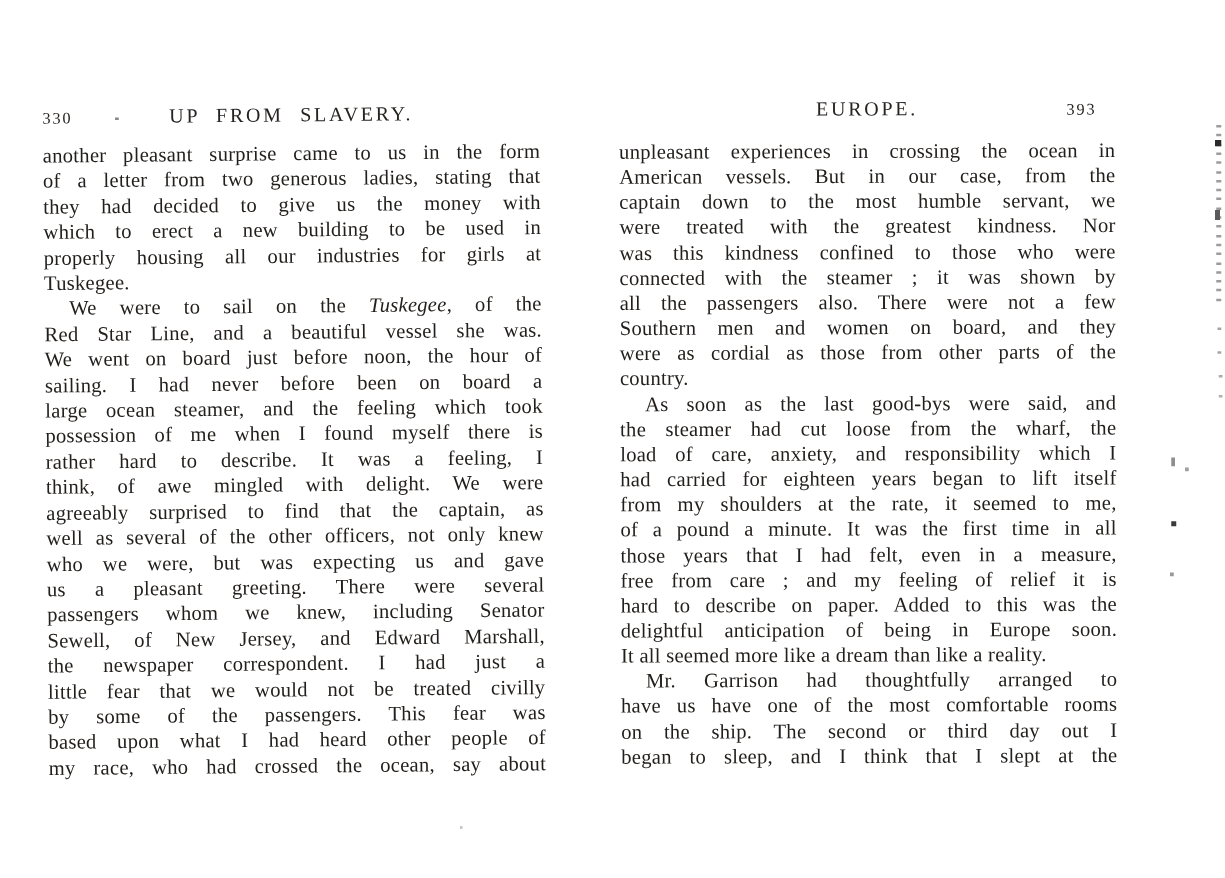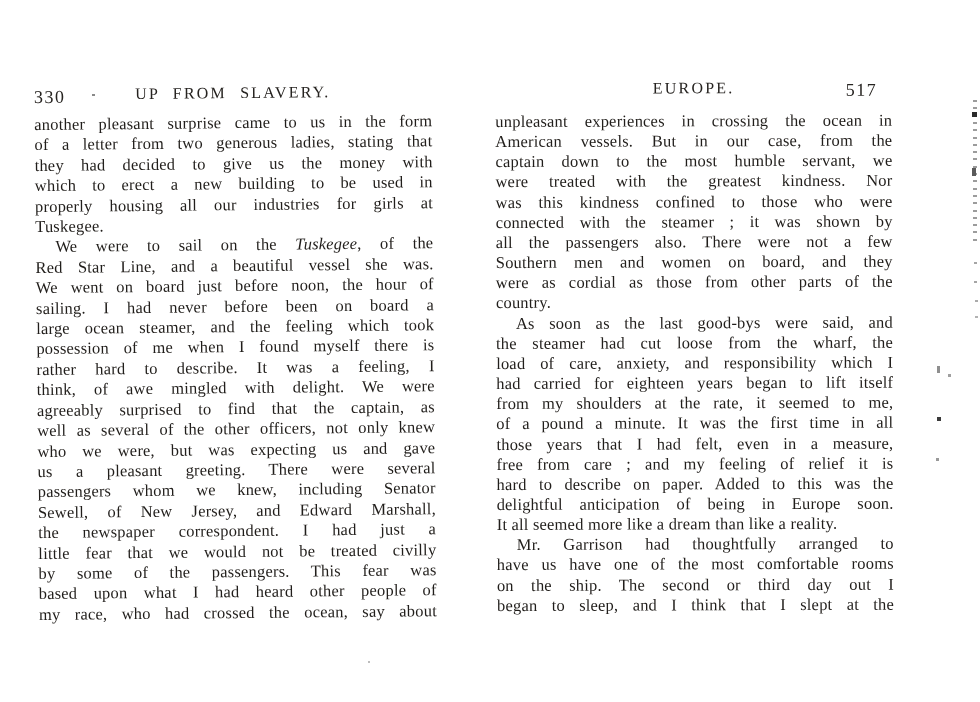--- a/index.html
+++ b/index.html
@@ -30,21 +30,21 @@
   .pagehead {
     position: relative;
     height: 21px;
     font-size: 16px;
     color: #262320;
   }
   .page-left .pagehead { margin-bottom: 8px; }
   .page-right .pagehead { margin-bottom: 11px; }
   .pnum {
     position: absolute; top: 1px;
-    font-size: 18px; letter-spacing: 1.5px;
+    font-size: 13px; letter-spacing: 1.5px;
   }
   .page-left .pnum { left: 0; }
   .page-right .pnum { right: 15px; }
   .rtitle {
     display: block;
     text-align: center;
     letter-spacing: 2.2px;
     word-spacing: 7px;
     font-size: 16px;
   }
@@ -101,21 +101,21 @@
           <div class="line">by some of the passengers.  This fear was</div>
           <div class="line">based upon what I had heard other people of</div>
           <div class="line">my race, who had crossed the ocean, say about</div>
         </div>
       </div>
   </div>
 
   <div class="page page-right">
     <div class="pagehead">
       <span class="rtitle">EUROPE.</span>
-      <span class="pnum">517</span>
+      <span class="pnum">393</span>
     </div>
     <div class="pagebody" id="right-body">
         <div class="para">
           <div class="line">unpleasant experiences in crossing the ocean in</div>
           <div class="line">American vessels.  But in our case, from the</div>
           <div class="line">captain down to the most humble servant, we</div>
           <div class="line">were treated with the greatest kindness.  Nor</div>
           <div class="line">was this kindness confined to those who were</div>
           <div class="line">connected with the steamer ; it was shown by</div>
           <div class="line">all the passengers also.  There were not a few</div>

